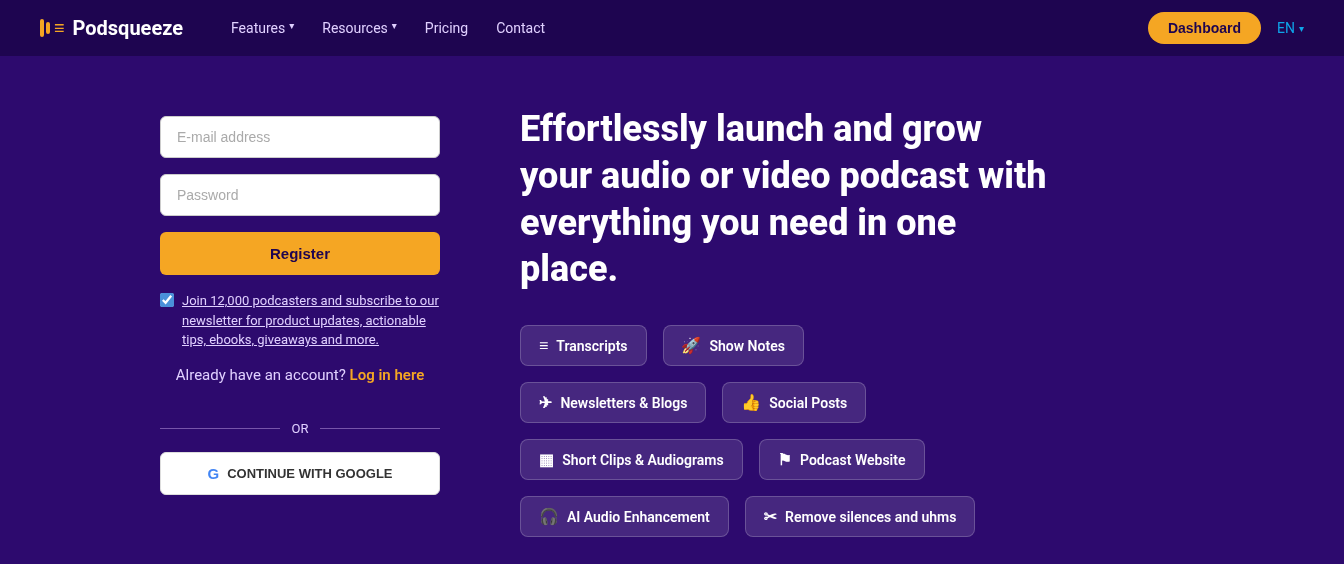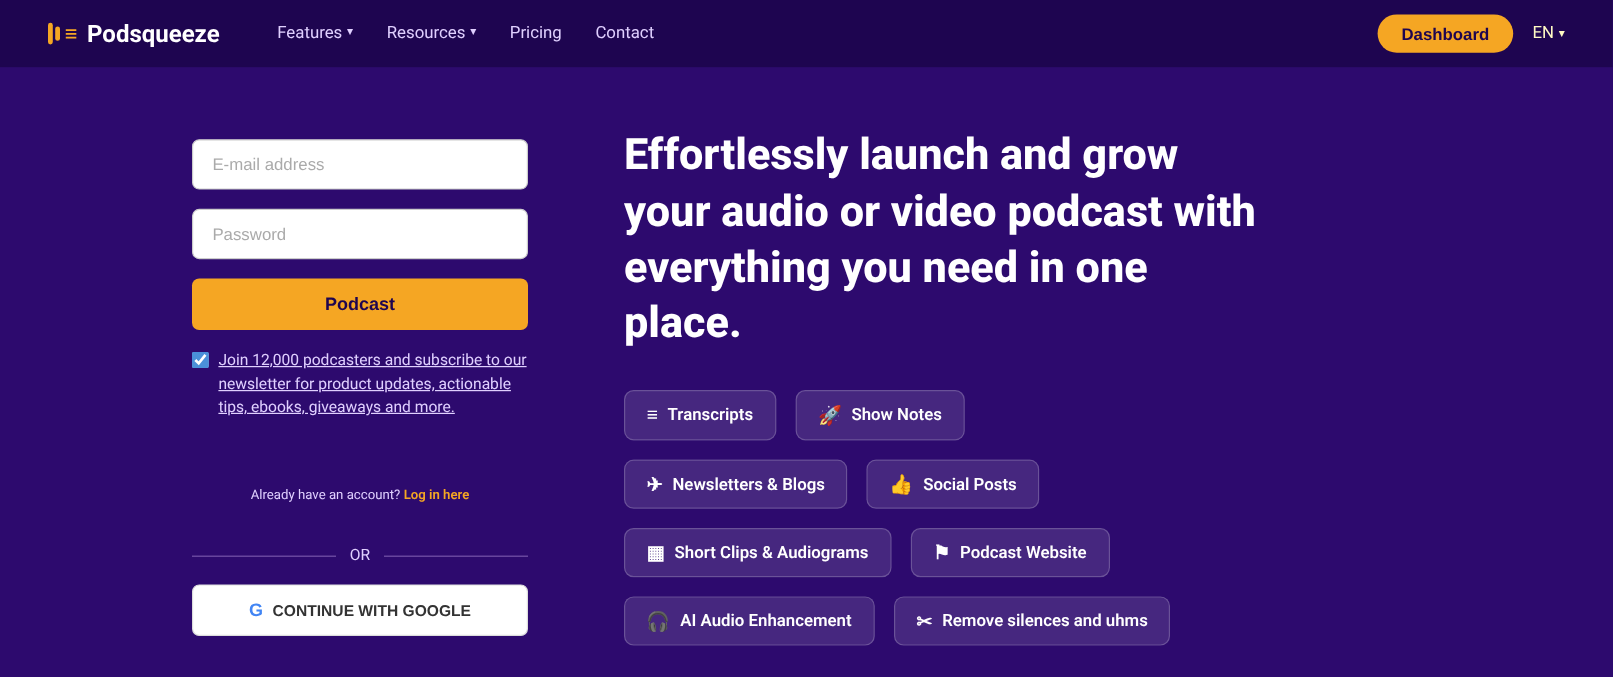--- a/index.html
+++ b/index.html
@@ -65,21 +65,21 @@
       background-color: #f5a623;
       color: #1e0550;
       font-weight: 700;
       border: none;
       padding: 8px 20px;
       border-radius: 16px;
       cursor: pointer;
       font-size: 14px;
     }
     .lang-selector {
-      color: #fef9c3;
+      color: #0ea5e9;
       font-size: 14px;
       cursor: pointer;
       display: flex;
       align-items: center;
       gap: 4px;
     }
 
     
     .main-content {
       display: flex;
@@ -129,24 +129,23 @@
       text-decoration: underline;
     }
     .newsletter-checkbox {
       width: 14px;
       height: 14px;
       margin-top: 2px;
       accent-color: #4a90d9;
       flex-shrink: 0;
     }
     .already-account {
-      font-size: 11px;
+      font-size: 15px;
       color: #e0d0ff;
       text-align: center;
-      margin-top: 40px;
     }
     .login-link {
       color: #f5a623;
       font-weight: 600;
       cursor: pointer;
     }
     .divider-row {
       display: flex;
       align-items: center;
       gap: 12px;
@@ -259,21 +258,21 @@
   </div>
 </nav>
 
 <div class="main-content">
 
   <div class="form-section">
     <input class="form-input" type="email" placeholder="E-mail address" style="">
 
     <input class="form-input" type="password" placeholder="Password" style="">
 
-    <button class="btn-register">Podcast</button>
+    <button class="btn-register">Register</button>
 
     <div class="newsletter-row">
       <input type="checkbox" class="newsletter-checkbox" checked="" style="">
       <span>Join 12,000 podcasters and subscribe to our newsletter for product updates, actionable tips, ebooks, giveaways and more.</span>
     </div>
 
     <div class="already-account">
       <span>Already have an account?</span>
       <span class="login-link">Log in here</span>
     </div>

